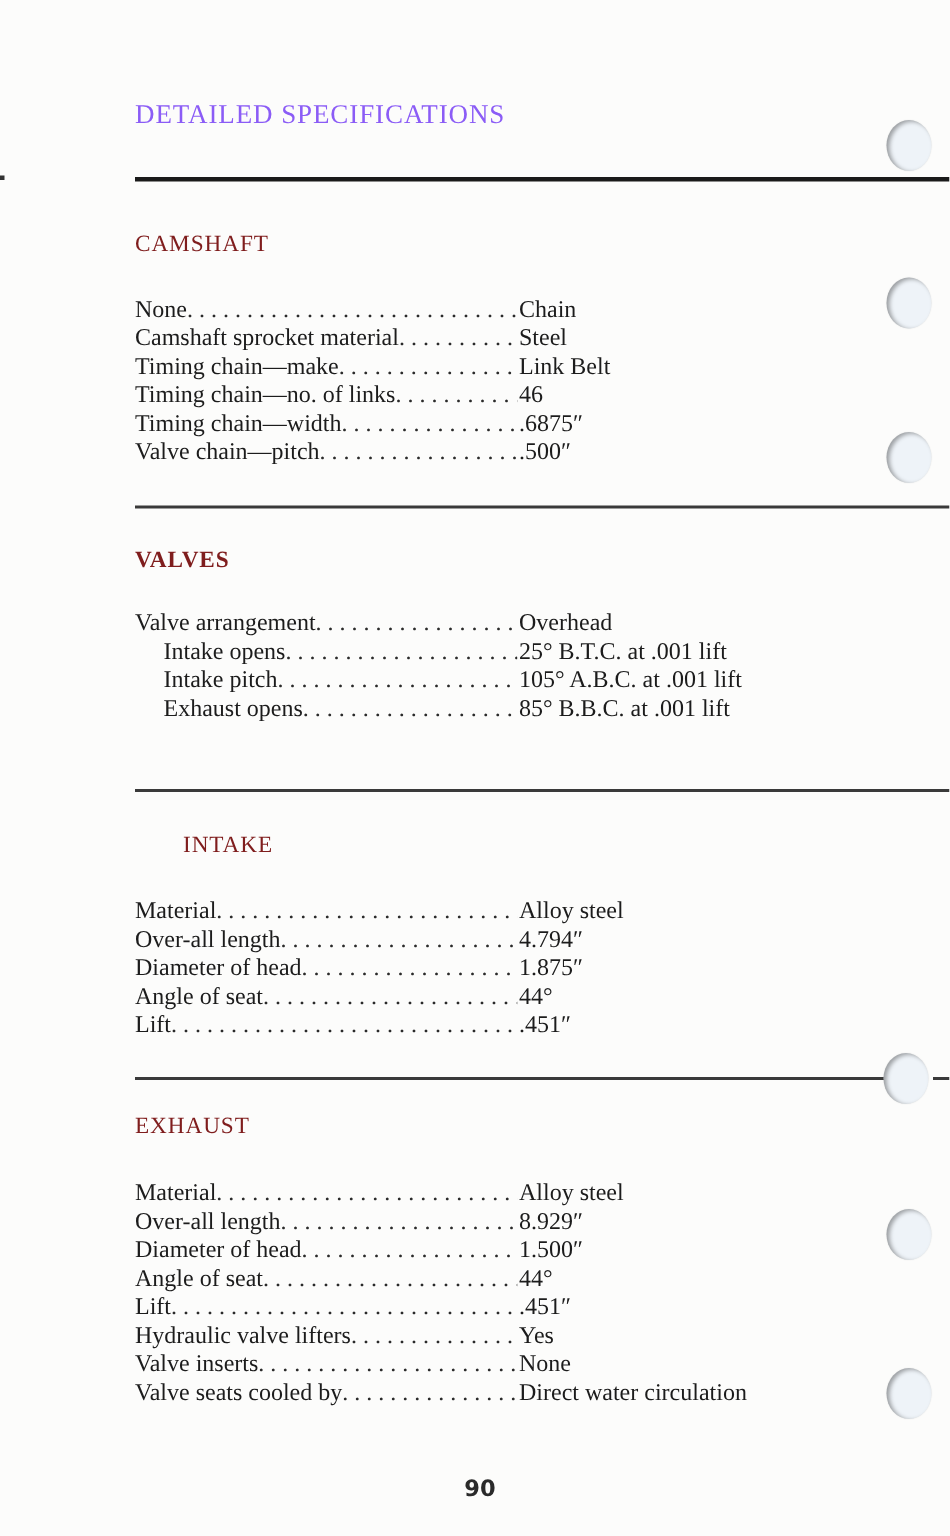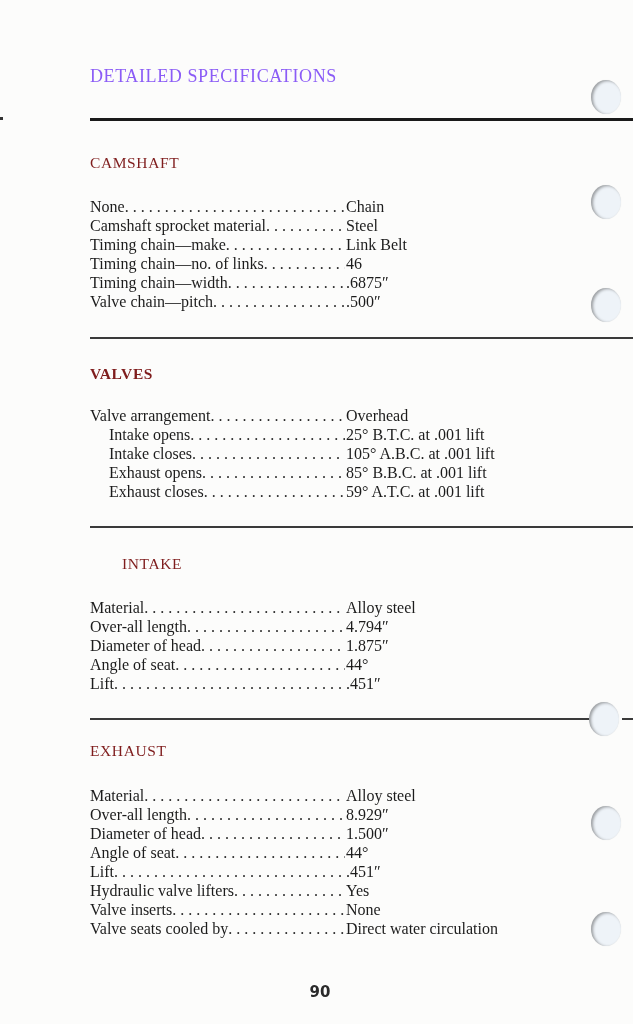--- a/index.html
+++ b/index.html
@@ -119,38 +119,31 @@
       </div>
     <div class="row">
         <span class="label indent">
           <span class="txt">Intake opens</span>
           <span class="dots"></span>
         </span>
         <span class="value">25° B.T.C. at .001 lift</span>
       </div>
     <div class="row">
         <span class="label indent">
-          <span class="txt">Intake closes</span>
+          <span class="txt">Intake pitch</span>
           <span class="dots"></span>
         </span>
         <span class="value">105° A.B.C. at .001 lift</span>
       </div>
     <div class="row">
         <span class="label indent">
           <span class="txt">Exhaust opens</span>
           <span class="dots"></span>
         </span>
         <span class="value">85° B.B.C. at .001 lift</span>
-      </div>
-    <div class="row">
-        <span class="label indent">
-          <span class="txt">Exhaust closes</span>
-          <span class="dots"></span>
-        </span>
-        <span class="value">59° A.T.C. at .001 lift</span>
       </div>
   </div>
   <div class="rule" style="top:526px; width:543px;"></div>
 
   <div class="section-title" style="top:555px;margin-left:32px;">INTAKE</div>
   <div class="spec-table" style="top:598px;">
     <div class="row">
         <span class="label">
           <span class="txt">Material</span>
           <span class="dots"></span>

